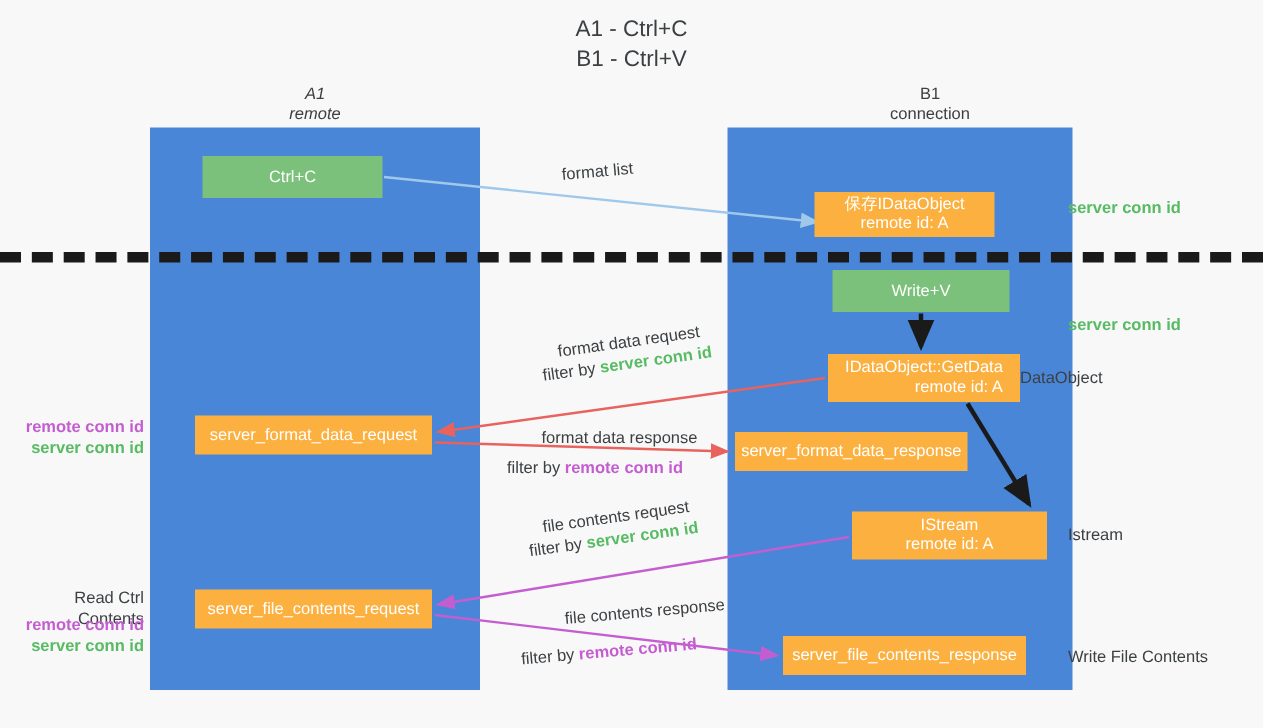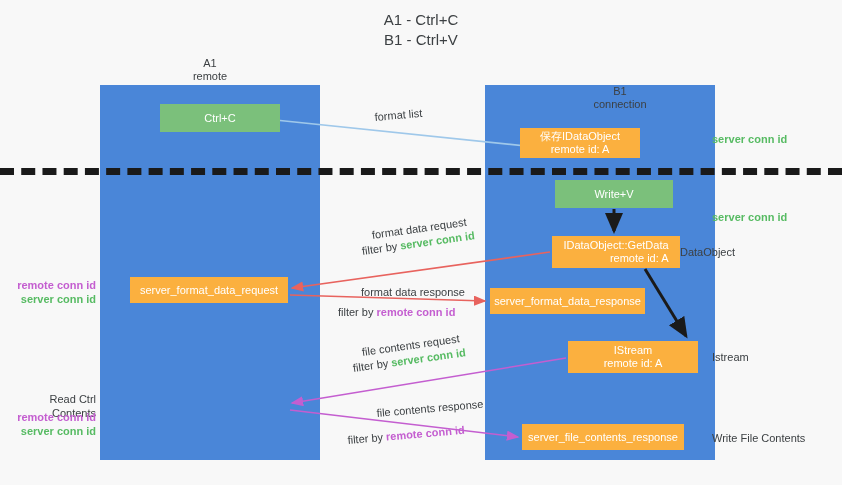--- a/index.html
+++ b/index.html
@@ -36,22 +36,22 @@
   }
 
   
   .col-header {
     font-size: 11px;
     line-height: 13px;
     text-align: center;
     color: #3c4043;
     white-space: pre-line;
   }
-  #hdr-a1 { left: 130px; top: 57px; width: 160px; }
-  #hdr-b1 { left: 540px; top: 57px; width: 160px; margin-top: 28px; }
+  #hdr-a1 { left: 130px; top: 57px; width: 160px; font-style: italic; }
+  #hdr-b1 { left: 540px; top: 57px; width: 160px; }
 
   
   .lane {
     background: #4a86d8;
     top: 85px;
     height: 375px;
   }
   #lane-a1 { left: 100px; width: 220px; }
   #lane-b1 { left: 485px; width: 230px; }
 
@@ -73,23 +73,23 @@
     text-align: center;
     color: #ffffff;
     font-size: 11px;
     line-height: 13px;
     white-space: pre-line;
     padding: 2px 4px;
   }
   .node.green  { background: #7bc07b; }
   .node.orange { background: #fbb03f; }
 
-  #node-ctrlc   { left: 135px; top: 104px; width: 120px; height: 28px; margin-left: 25px; }
+  #node-ctrlc   { left: 135px; top: 104px; width: 120px; height: 28px; }
   #node-ctrlv   { left: 555px; top: 180px; width: 118px; height: 28px; }
-  #node-idataobject-save { left: 520px; top: 128px; width: 120px; height: 30px; }
+  #node-idataobject-save { left: 543px; top: 128px; width: 120px; height: 30px; }
   #node-getdata { left: 552px; top: 236px; width: 128px; height: 32px; text-align: right; }
   #node-istream { left: 568px; top: 341px; width: 130px; height: 32px; }
   #node-fmt-req { left: 130px; top: 277px; width: 158px; height: 26px; }
   #node-fmt-res { left: 490px; top: 288px; width: 155px; height: 26px; }
   #node-file-req{ left: 130px; top: 393px; width: 158px; height: 26px; }
   #node-file-res{ left: 522px; top: 424px; width: 162px; height: 26px; }
 
   
   .side-label {
     font-size: 11px;
@@ -236,20 +236,21 @@
   <div class="abs node orange" id="node-getdata">IDataObject::GetData
 remote id: A</div>
 
   <div class="abs node orange" id="node-istream">IStream
 remote id: A</div>
 
   <div class="abs node orange" id="node-fmt-res">server_format_data_response</div>
 
   <div class="abs node orange" id="node-fmt-req">server_format_data_request</div>
 
+  <div class="abs node orange" id="node-file-req">server_file_contents_request</div>
 
   <div class="abs node orange" id="node-file-res">server_file_contents_response</div>
 
   <div class="abs edge-label" id="el-format-list">format list</div>
 
   <div class="abs edge-label" id="el-fmt-req-1">format data request</div>
   <div class="abs edge-label" id="el-fmt-req-2"><span>filter by </span><span class="green-txt">server conn id</span></div>
 
   <div class="abs edge-label" id="el-fmt-res-1">format data response</div>
   <div class="abs edge-label" id="el-fmt-res-2"><span>filter by </span><span class="purple-txt">remote conn id</span></div>

